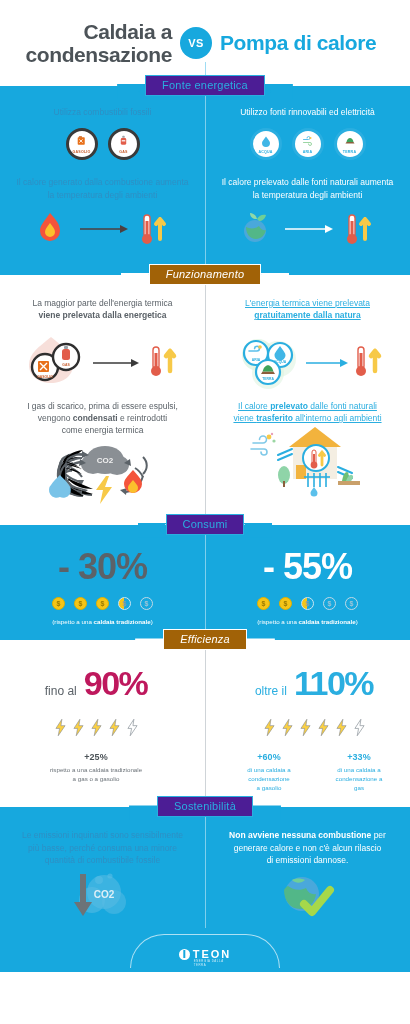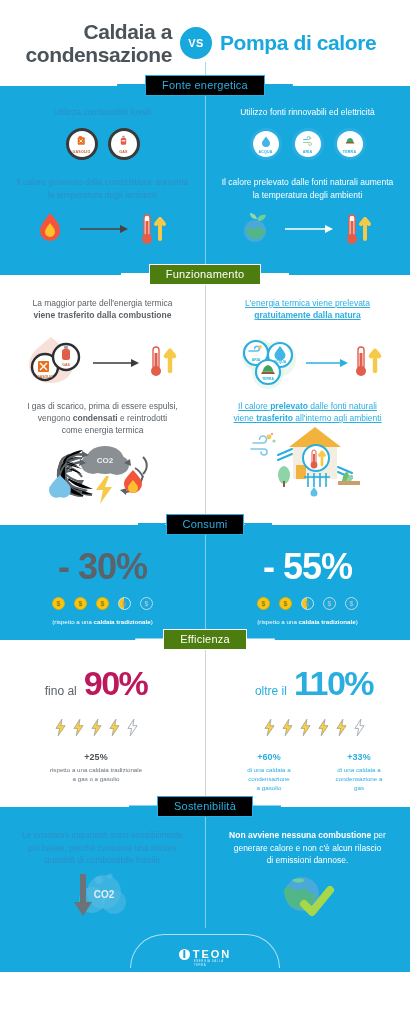--- a/index.html
+++ b/index.html
@@ -61,24 +61,24 @@
   .ribbon .plate {
     position: relative;
     z-index: 3;
     border: 1px solid #2AAEE0;
     padding: 3px 16px 4px;
     font-size: 11px;
     letter-spacing: .2px;
     white-space: nowrap;
   }
   
-  .on-white .plate { background: #000000; color: #2AAEE0; }
+  .on-white .plate { background: #4c1d95; color: #2AAEE0; }
   .on-white .tail  { background: #17A8DE; }
   
-  .on-blue .plate { background: #4d7c0f; color: #ffffff; border-color:#ffffff; }
+  .on-blue .plate { background: #a16207; color: #ffffff; border-color:#ffffff;font-style:italic; }
   .on-blue .tail  { background: #ffffff; }
   .tail.l { clip-path: polygon(0 0, 100% 0, 72% 50%, 100% 100%, 0 100%); }
   .tail.r { clip-path: polygon(0 0, 100% 0, 100% 100%, 0 100%, 28% 50%); }
 
   
   .header {
     position: relative;
     height: 86px;
     background: #ffffff;
     display: flex;
@@ -360,21 +360,21 @@
       </div>
       <div class="plate">Funzionamento</div>
     </div>
   </div>
   <div class="divider"></div>
   <div class="cols pb14" style="padding-top:22px;">
 
     <div class="col">
       <div class="lede gray">
         <span>La maggior parte dell'energia termica</span><br>
-        <b>viene trasferito dalla combustione</b>
+        <b>viene prelevata dalla energetica</b>
       </div>
       <div class="illus tall">
         <svg width="160" height="60" viewBox="0 0 160 60">
           <path d="M28 8c12 10 22 16 22 28 0 11-10 18-22 18S6 47 6 36C6 24 16 18 28 8z" fill="#F6D9D4" opacity=".85"></path>
           <circle cx="22" cy="38" r="13" fill="#fff" stroke="#2F2F2F" stroke-width="2.4"></circle>
           <rect x="15" y="32" width="11" height="11" rx="1" fill="#E8701A"></rect>
           <path d="M17 34l7 7M24 34l-7 7" stroke="#fff" stroke-width="1.4"></path>
           <text x="22" y="49" font-size="3.4" fill="#C75B2A" text-anchor="middle" font-family="Liberation Sans, sans-serif" font-weight="bold">GASOLIO</text>
           <circle cx="43" cy="28" r="13" fill="#fff" stroke="#2F2F2F" stroke-width="2.4"></circle>
           <rect x="39" y="20" width="8" height="11" rx="2.5" fill="#E25D4A"></rect>

